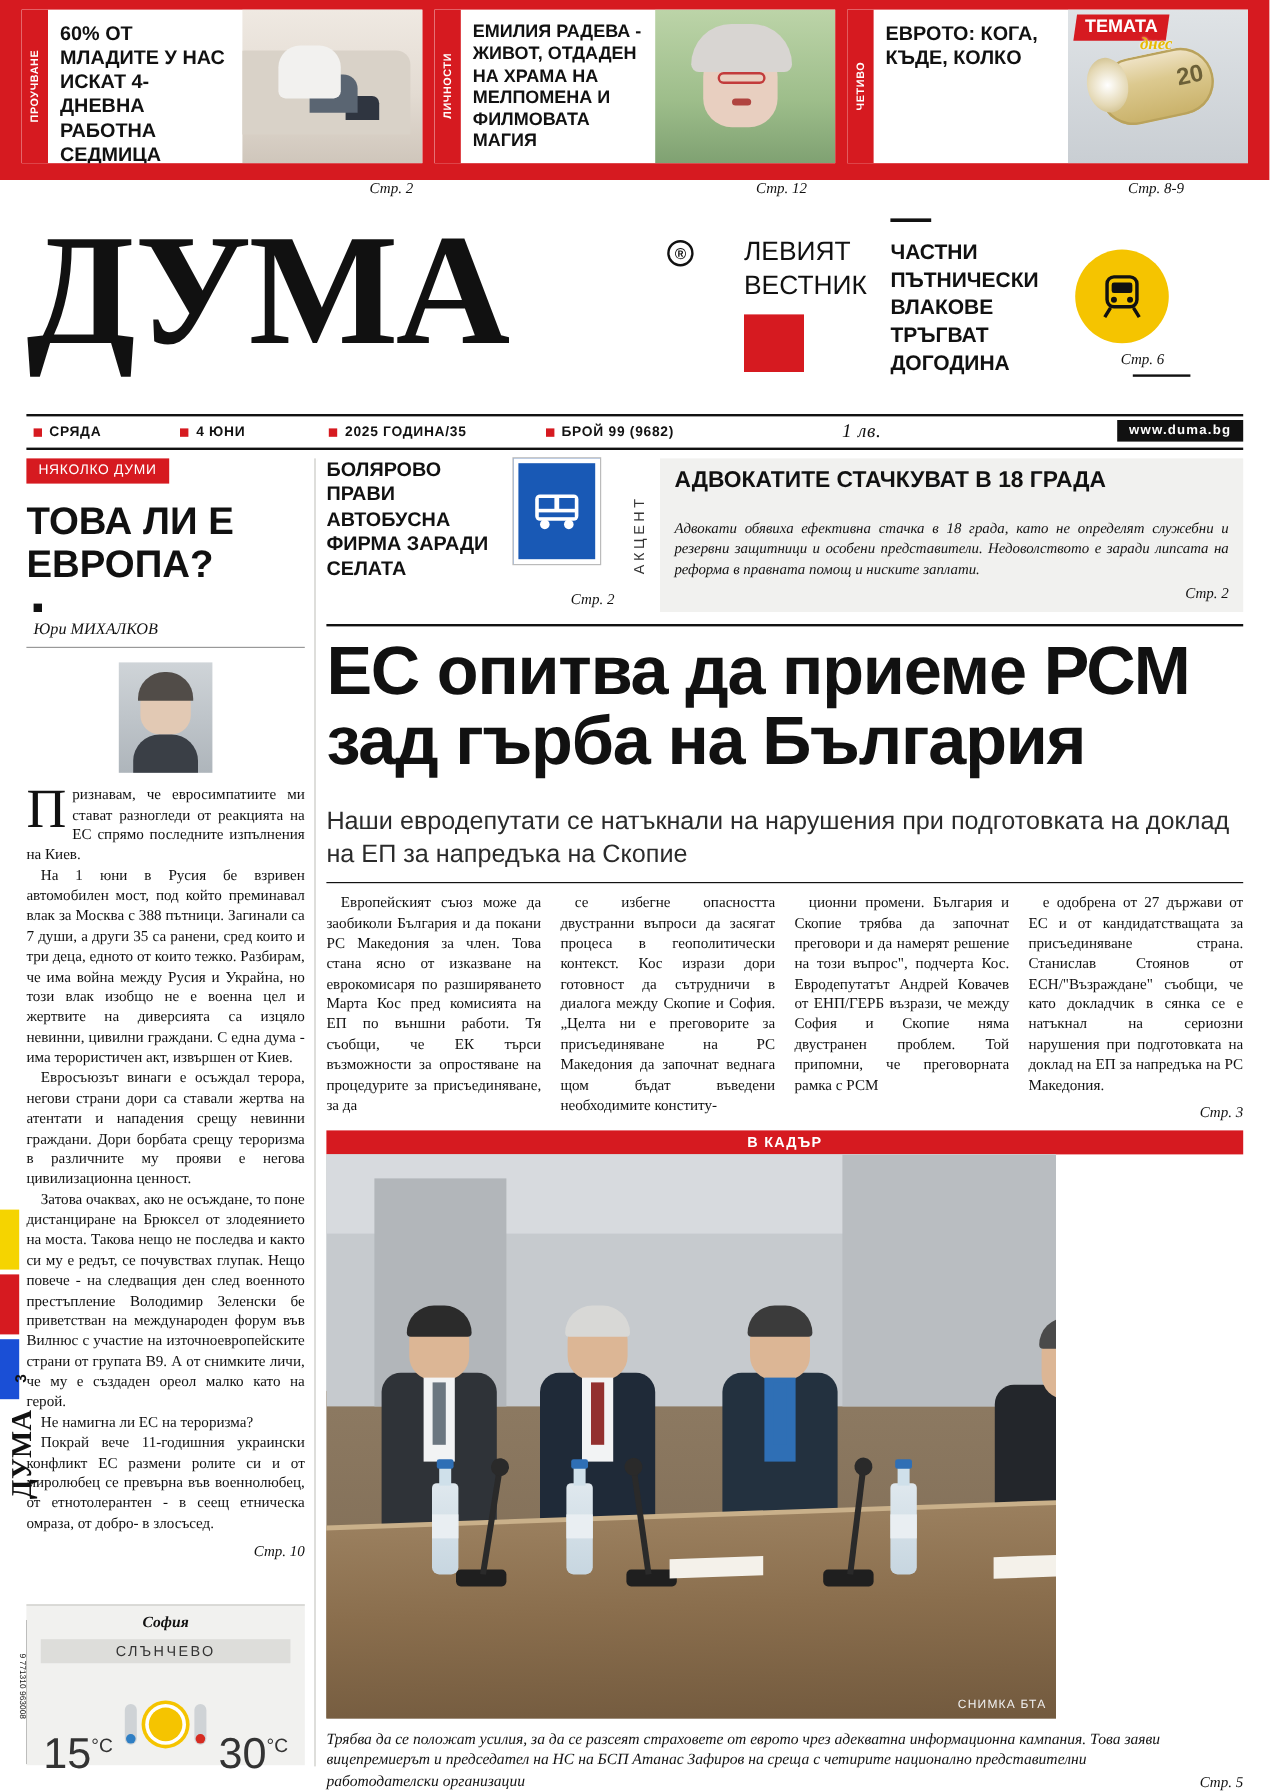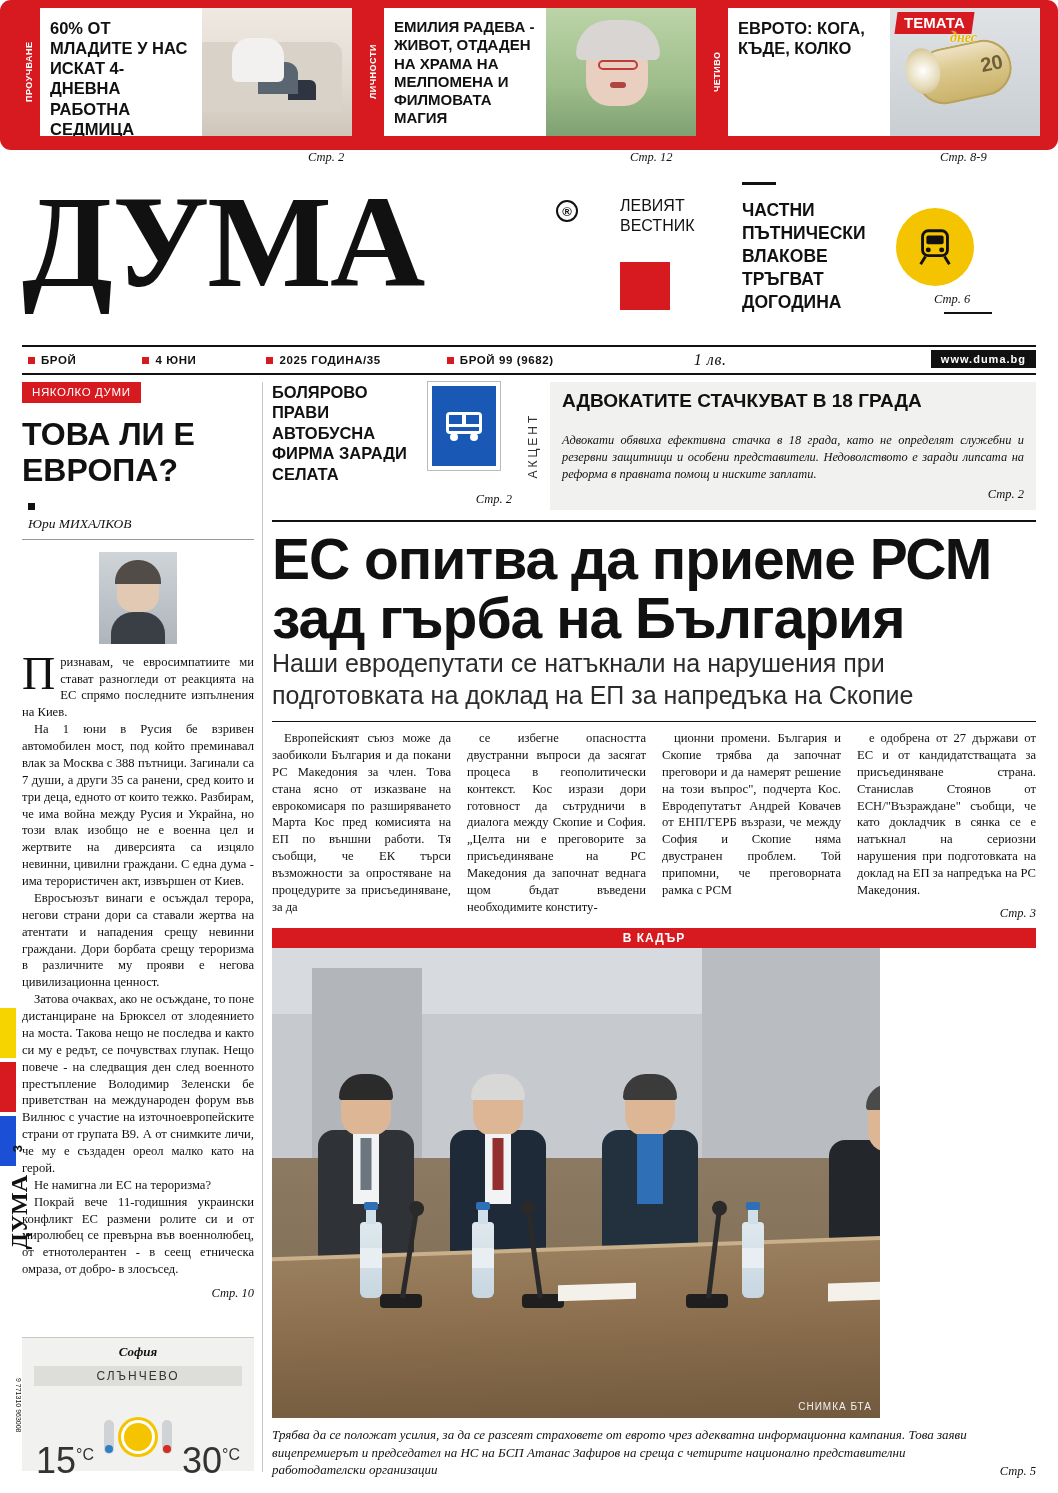--- a/index.html
+++ b/index.html
@@ -14,21 +14,20 @@
     overflow: hidden;
   }
 
   
   .promo-strip {
     position: absolute; left: 0; top: 0; width: 1058px; height: 150px;
     background: #d61a20;
     display: flex;
     padding: 8px 18px 0 18px;
     gap: 10px;
-    border-radius: 11px;
   }
   .promo-card {
     flex: 1;
     background: #fff;
     height: 128px;
     display: flex;
     position: relative;
     overflow: hidden;
   }
   .promo-tab {
@@ -150,21 +149,21 @@
     width:22px; height:22px; border:2px solid #111; border-radius:50%;
     font-family:"Liberation Sans",sans-serif; font-size:13px; font-weight:bold;
     display:flex; align-items:center; justify-content:center; color:#111;
   }
   .logo-red-square {
     position:absolute; left:620px; top:92px; width:50px; height:48px; background:#d61a20;
   }
   .leviat {
     position:absolute; left:620px; top:26px;
     font-family:"Liberation Sans", sans-serif;
-    font-size: 16px; line-height:1.25; color:#111; font-weight:400;
+    font-size: 22px; line-height:1.25; color:#111; font-weight:400;
   }
   .promo-rail {
     position:absolute; left:742px; top:12px; width:150px;
   }
   .promo-rail .bar { width:34px; height:3px; background:#111; margin-bottom:14px; }
   .promo-rail .txt {
     font-family:"Liberation Sans",sans-serif; font-weight:bold;
     font-size:17.5px; line-height:1.32; color:#111; text-transform:uppercase;
   }
   .train-badge {
@@ -343,22 +342,22 @@
   }
   .akcent-page { text-align:right; font-style:italic; font-size:12.5px; margin-top:4px; }
 
   .hr-thick { width:764px; height:2px; background:#111; margin:10px 0 8px 0; }
 
   .headline {
     font-family:"Liberation Sans",sans-serif; font-weight:bold;
     font-size:57px; line-height:1.04; color:#111; letter-spacing:-1px;
   }
   .subhead {
-    margin-top:0;
-    font-family:"Liberation Sans",sans-serif; font-size:25px; line-height:1.26;
+    margin-top:24px;
+    font-family:"Liberation Sans",sans-serif; font-size:21px; line-height:1.26;
     color:#2b2b2b; font-weight:400;
   }
   .hr-thin { width:764px; height:1px; background:#111; margin:10px 0 8px 0; }
 
   .cols4 { display:flex; gap:16px; }
   .cols4 .col {
     width:179px;
     font-family:"Liberation Serif",serif; font-size:12.6px; line-height:1.34;
     text-align:justify; color:#111;
   }
@@ -542,21 +541,21 @@
       <path d="M14 34 L9 42 M34 34 L39 42" stroke="#111" stroke-width="3" fill="none"></path>
     </svg>
   </div>
   <div class="train-page">Стр. 6</div>
   <div class="train-rule"></div>
 </div>
 
 <div class="infobar">
   <div class="cell ib1">
       <span class="sq"></span>
-      <span>БРОЙ</span>
+      <span>СРЯДА</span>
     </div>
   <div class="cell ib2">
       <span class="sq"></span>
       <span>4 ЮНИ</span>
     </div>
   <div class="cell ib3">
       <span class="sq"></span>
       <span>2025 ГОДИНА/35</span>
     </div>
   <div class="cell ib4">

